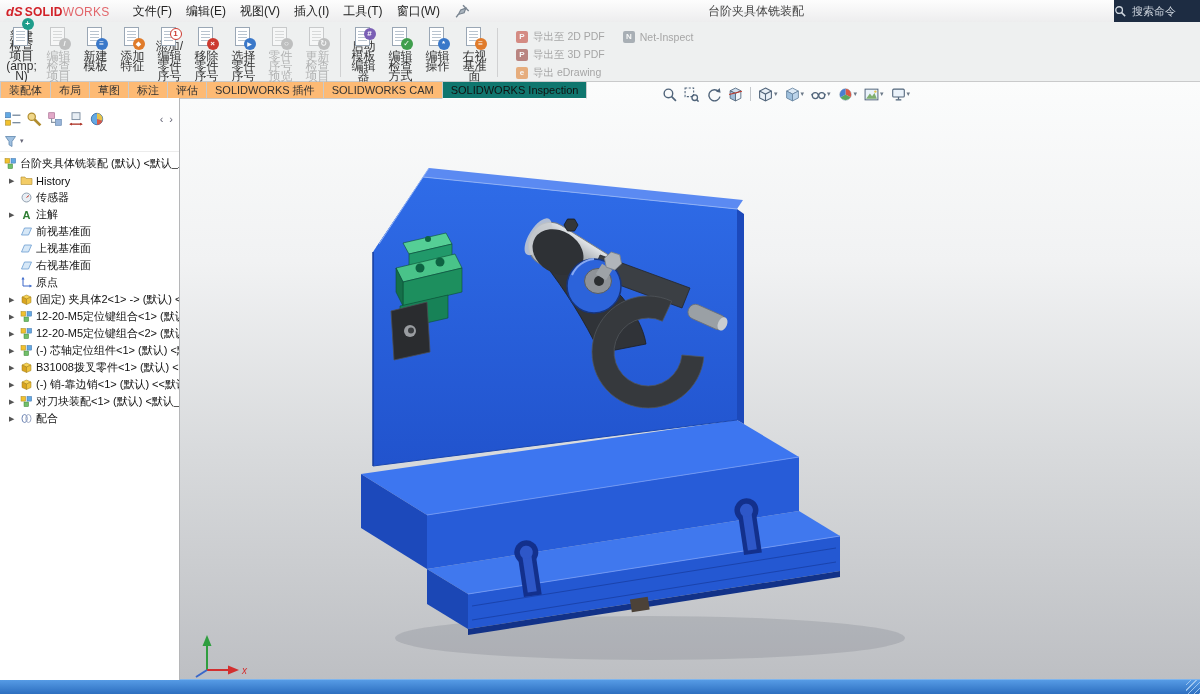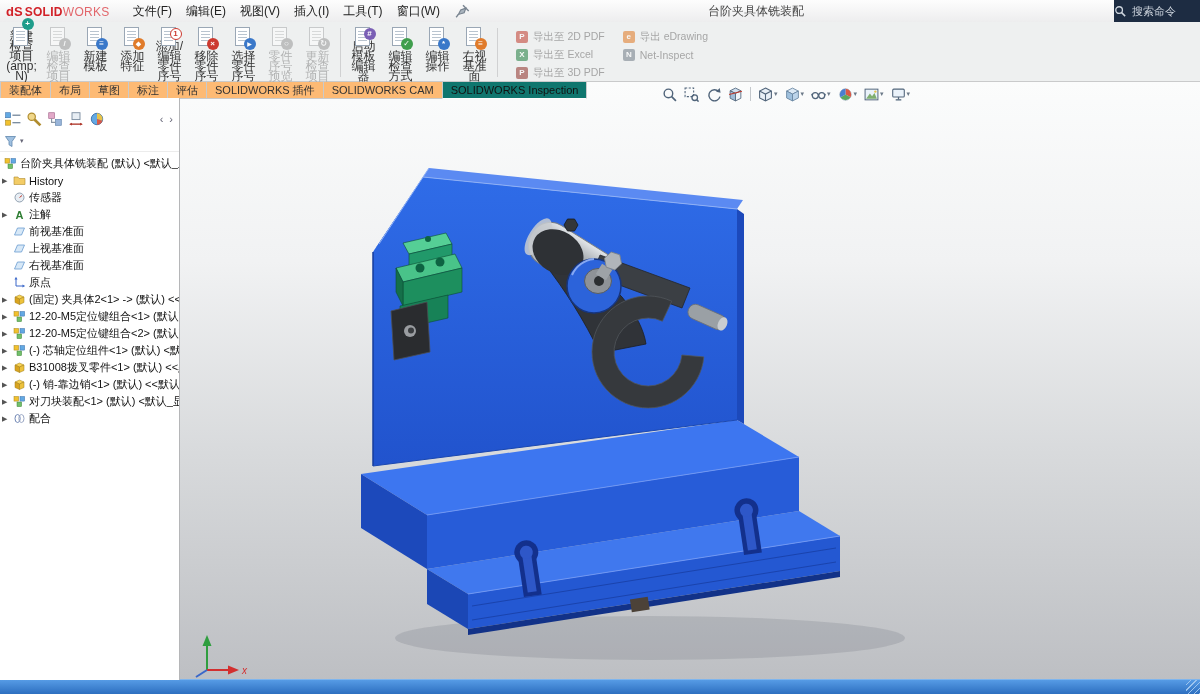--- a/index.html
+++ b/index.html
@@ -3,21 +3,21 @@
 <meta charset="utf-8">
 <style>
   html,body{margin:0;padding:0;}
   body{width:1200px;height:694px;overflow:hidden;position:relative;
        font-family:"Liberation Sans","DejaVu Sans",sans-serif;background:#eef0f1;}
   
   .titlebar{position:absolute;top:0;left:0;right:0;height:22px;z-index:10;
     background:linear-gradient(#fdfdfd,#ededee);border-bottom:1px solid #d6d7d8;
     display:flex;align-items:center;}
   .logo{margin-left:6px;display:flex;align-items:baseline;}
-  .logo-mark{color:#d22128;font-weight:bold;font-size:13px;margin-right:2px;}
+  .logo-mark{color:#d22128;font-weight:bold;font-style:italic;font-size:13px;margin-right:2px;}
   .logo-solid{color:#d22128;font-weight:bold;font-size:12px;letter-spacing:.3px;}
   .logo-works{color:#e2666b;font-size:12px;letter-spacing:.3px;}
   .menubar{display:flex;margin-left:16px;font-size:12px;color:#222;align-items:center;text-align:center;}
   .menu-item{padding:2px 7px;cursor:default;}
   .pin-wrap{margin-left:8px;width:16px;height:16px;}
   .doc-title{position:absolute;left:63%;transform:translateX(-50%);font-size:12px;color:#444;}
   .search-box{position:absolute;right:0;top:0;width:86px;height:22px;background:#1d2c42;
     color:#cfd6df;display:flex;align-items:center;font-size:11px;gap:5px;box-sizing:border-box;}
   
   .ribbon{position:absolute;top:22px;left:0;right:0;height:60px;z-index:10;background:#eef0f0;
@@ -74,21 +74,21 @@
   .hud-sep{width:1px;height:14px;background:#c4c8cc;}
   
   .left-panel{position:absolute;top:98px;left:0;width:180px;bottom:14px;background:#fff;z-index:12;
     border-right:1px solid #b5b6b8;box-sizing:border-box;}
   .pm-tabs{height:21px;display:flex;align-items:center;gap:3px;padding:10px 2px 2px 4px;}
   .pm-tab{width:18px;height:16px;}
   .pm-chevrons{margin-left:auto;color:#667;display:flex;gap:6px;font-size:11px;padding-right:4px;}
   .pm-filter{height:16px;display:flex;align-items:center;gap:3px;padding:2px 4px;border-bottom:1px solid #ececec;}
   .pm-filter .caret{font-size:7px;color:#667;}
   .tree{font-size:11px;color:#111;padding-top:3px;}
-  .tree-row{height:17px;display:flex;align-items:center;gap:3px;padding-left:2px;white-space:nowrap;overflow:hidden;cursor:default;}
+  .tree-row{height:17px;display:flex;align-items:center;gap:3px;padding-left:9px;white-space:nowrap;overflow:hidden;cursor:default;}
   .tree-row .arrow{width:8px;flex:0 0 8px;color:#555;font-size:7px;}
   .ti{width:13px;height:13px;flex:0 0 13px;}
   .tlabel{overflow:hidden;white-space:nowrap;flex:1;}
   
   .statusbar{position:absolute;bottom:0;left:0;right:0;height:14px;z-index:10;
     background:linear-gradient(#569be5,#2d6fc0);border-top:1px solid #7fb5ed;}
   .grip{position:absolute;right:0;bottom:0;width:14px;height:14px;
     background:repeating-linear-gradient(135deg,transparent 0 3px,#9cc4ee 3px 4px);}
 </style>
 </head>
@@ -675,24 +675,20 @@
       </span>
     <span class="lbl">右视基准面</span>
   </div>
   <div class="rb-sep"></div>
   <div class="rb-exports">
     <div class="exp-item">
       <span class="exp-icon ei0"></span>
       <span>导出至 2D PDF</span>
     </div>
     <div class="exp-item">
-      <span class="exp-icon ei1"></span>
-      <span>导出至 Excel</span>
-    </div>
-    <div class="exp-item">
       <span class="exp-icon ei3"></span>
       <span>导出至 3D PDF</span>
     </div>
     <div class="exp-item">
       <span class="exp-icon ei4"></span>
       <span>导出 eDrawing</span>
     </div>
     <div class="exp-item">
       <span class="exp-icon ei5"></span>
       <span>Net-Inspect</span>

